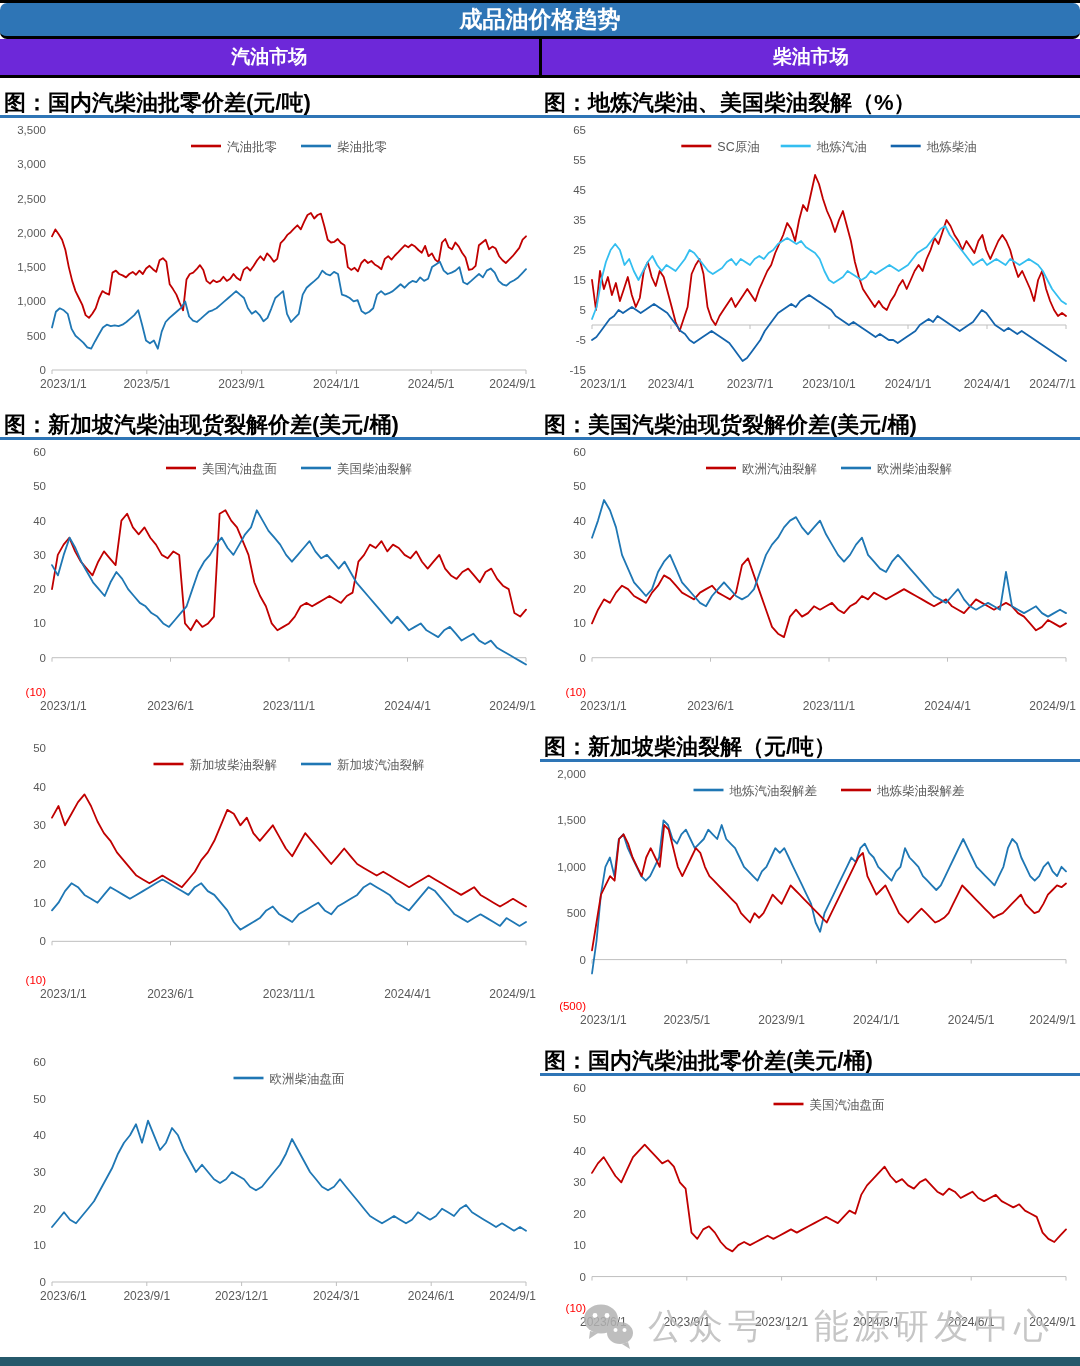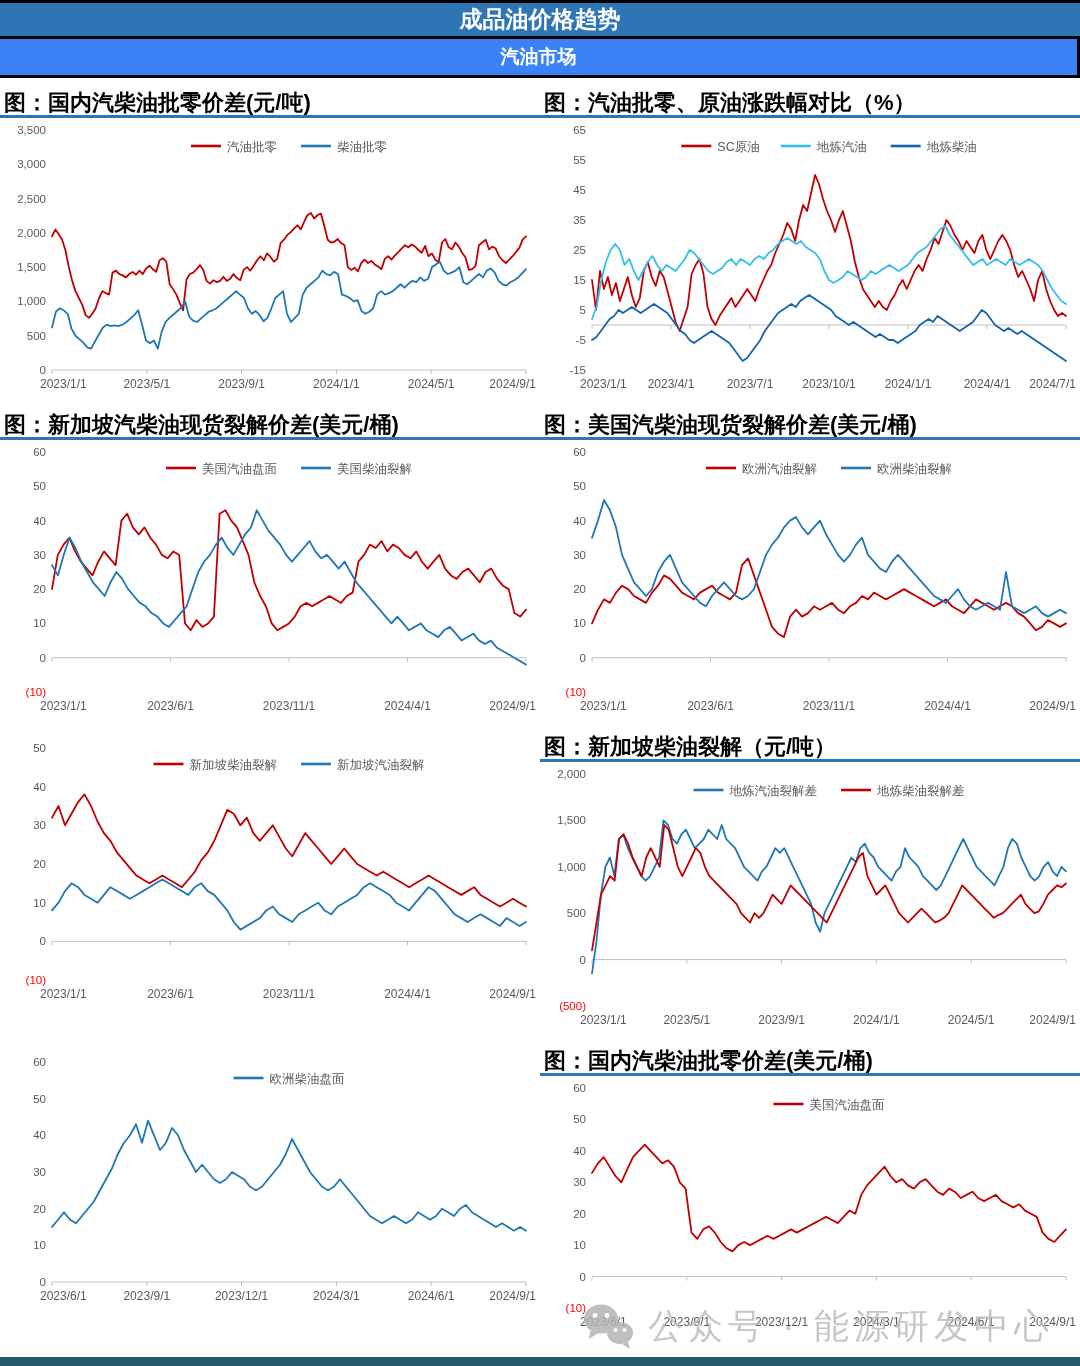--- a/index.html
+++ b/index.html
@@ -1,41 +1,42 @@
 <!DOCTYPE html>
 <html><head>
 <meta charset="utf-8">
 <style>
   html,body{margin:0;padding:0;background:#fff;}
   .page{position:relative;width:1080px;height:1366px;background:#fff;overflow:hidden;
         font-family:"Liberation Sans",sans-serif;}
   .hdr{border-top:3px solid #000;}
   .main-title{background:#2E75B6;color:#fff;font-weight:bold;font-size:23px;
-              text-align:center;height:33px;line-height:33px;border-bottom:3px solid #000;}
-  .subheader{display:flex;background:#3b82f6;height:36px;border-bottom:3px solid #000;}
+              text-align:center;height:33px;line-height:33px;border-bottom:3px solid #000;border-radius:7px;}
+  .subheader{display:flex;background:#6d28d9;height:36px;border-bottom:3px solid #000;}
   .subcell{flex:1;text-align:center;color:#fff;font-weight:bold;font-size:19px;line-height:36px;}
   .subcell.first{border-right:3px solid #000;}
   .grid{display:grid;grid-template-columns:540px 540px;margin-top:14px;}
   .chart-cell{width:540px;}
   .chart-title{margin:0;font-size:22px;font-weight:bold;color:#000;height:23px;line-height:21px;
                padding-left:4px;border-bottom:3px solid #2E75B6;white-space:nowrap;}
   svg{display:block;}
   .watermark{position:absolute;right:26px;bottom:16px;display:flex;align-items:center;gap:12px;
              color:#bdbdbd;font-size:35px;letter-spacing:5px;opacity:.85;white-space:nowrap;}
   .bottom-bar{position:absolute;left:0;bottom:0;width:1080px;height:9px;background:#26596B;}
 </style>
 </head>
 <body>
 
 <div class="page">
 
   <header class="hdr">
     <div class="main-title">成品油价格趋势</div>
     <div class="subheader">
       <div class="subcell first">汽油市场</div>
+      <div class="subcell">柴油市场</div>
     </div>
   </header>
 
   <main class="grid">
     <section class="chart-cell">
       <h3 class="chart-title">图：国内汽柴油批零价差(元/吨)</h3>
       <svg width="540" height="296" viewBox="0 0 540 296">
           <text x="46" y="16" text-anchor="end" font-size="11.5" fill="#595959">3,500</text>
           <text x="46" y="50.285714285714306" text-anchor="end" font-size="11.5" fill="#595959">3,000</text>
           <text x="46" y="84.57142857142856" text-anchor="end" font-size="11.5" fill="#595959">2,500</text>
@@ -59,21 +60,21 @@
           <text x="536" y="270" text-anchor="end" font-size="12" fill="#595959">2024/9/1</text>
           <line x1="191" y1="28" x2="221" y2="28" stroke="#C00000" stroke-width="2.6"></line>
           <text x="227" y="32.5" font-size="12.5" fill="#595959">汽油批零</text>
           <line x1="301" y1="28" x2="331" y2="28" stroke="#1F77B4" stroke-width="2.6"></line>
           <text x="337" y="32.5" font-size="12.5" fill="#595959">柴油批零</text>
           <polyline points="52.0,118.3 55.4,111.4 58.7,116.2 62.1,121.7 65.4,132.0 68.8,149.1 72.2,162.9 75.5,173.1 78.9,180.0 82.3,186.9 85.6,197.1 89.0,199.9 92.3,195.8 95.7,190.3 99.1,180.0 102.4,173.1 105.8,175.2 109.1,176.6 112.5,154.6 115.9,152.6 119.2,156.0 122.6,157.4 126.0,159.4 129.3,156.0 132.7,153.9 136.0,156.7 139.4,152.6 142.8,156.0 146.1,150.5 149.5,147.8 152.9,151.2 156.2,153.9 159.6,142.3 162.9,140.2 166.3,143.7 169.7,166.3 173.0,171.1 176.4,176.6 179.7,184.8 183.1,192.3 186.5,161.5 189.8,156.0 193.2,154.6 196.6,151.2 199.9,147.1 203.3,151.9 206.6,162.9 210.0,165.6 213.4,162.2 216.7,164.2 220.1,162.9 223.4,158.7 226.8,162.9 230.2,160.8 233.5,156.0 236.9,160.1 240.3,162.2 243.6,151.9 247.0,149.1 250.3,152.6 253.7,147.8 257.1,142.3 260.4,138.2 263.8,142.3 267.1,135.4 270.5,138.9 273.9,143.7 277.2,140.9 280.6,125.1 284.0,121.7 287.3,116.9 290.7,114.2 294.0,110.7 297.4,107.3 300.8,111.4 304.1,103.9 307.5,97.0 310.9,95.0 314.2,100.5 317.6,97.0 320.9,95.7 324.3,108.0 327.7,121.7 331.0,124.5 334.4,123.8 337.7,121.0 341.1,125.1 344.5,127.2 347.8,149.1 351.2,151.9 354.6,149.8 357.9,153.3 361.3,145.0 364.6,141.6 368.0,145.0 371.4,143.0 374.7,146.4 378.1,148.5 381.4,151.2 384.8,140.9 388.2,138.2 391.5,141.6 394.9,137.5 398.3,134.1 401.6,130.6 405.0,127.2 408.3,129.3 411.7,126.5 415.1,128.6 418.4,132.0 421.8,134.7 425.1,127.9 428.5,138.2 431.9,135.4 435.2,141.6 438.6,144.3 442.0,124.5 445.3,121.0 448.7,129.3 452.0,131.3 455.4,124.5 458.8,128.6 462.1,134.7 465.5,139.5 468.9,151.9 472.2,151.2 475.6,147.8 478.9,127.2 482.3,124.5 485.7,121.7 489.0,131.3 492.4,128.6 495.7,130.6 499.1,138.2 502.5,142.3 505.8,145.0 509.2,141.6 512.6,138.2 515.9,134.1 519.3,129.9 522.6,121.7 526.0,118.3" fill="none" stroke="#C00000" stroke-width="1.8" stroke-linejoin="round" stroke-linecap="round"></polyline>
           <polyline points="52.0,209.5 55.9,193.7 59.8,190.3 63.8,192.3 67.7,195.8 71.6,210.9 75.5,217.7 79.4,221.1 83.3,224.6 87.3,229.4 91.2,230.7 95.1,223.2 99.0,216.3 102.9,209.5 106.8,206.7 110.8,208.1 114.7,207.4 118.6,208.1 122.5,206.7 126.4,204.0 130.3,200.6 134.3,197.1 138.2,192.3 142.1,206.7 146.0,222.5 149.9,225.3 153.9,222.5 157.8,230.7 161.7,213.6 165.6,204.0 169.5,199.9 173.4,196.5 177.4,193.0 181.3,189.6 185.2,183.4 189.1,198.5 193.0,202.6 196.9,204.0 200.9,200.6 204.8,197.1 208.7,193.7 212.6,192.3 216.5,190.3 220.4,186.9 224.4,183.4 228.3,180.0 232.2,176.6 236.1,173.1 240.0,176.6 244.0,180.0 247.9,190.3 251.8,195.8 255.7,193.0 259.6,197.1 263.5,203.3 267.5,199.9 271.4,190.3 275.3,180.0 279.2,176.6 283.1,173.1 287.0,195.8 291.0,204.0 294.9,199.9 298.8,195.8 302.7,176.6 306.6,169.7 310.5,166.3 314.5,162.9 318.4,159.4 322.3,152.6 326.2,156.0 330.1,157.4 334.0,153.9 338.0,156.0 341.9,176.6 345.8,177.9 349.7,180.0 353.6,183.4 357.6,182.1 361.5,193.0 365.4,195.8 369.3,193.7 373.2,190.3 377.1,176.6 381.1,173.1 385.0,176.6 388.9,175.2 392.8,173.1 396.7,169.7 400.6,166.3 404.6,169.7 408.5,165.6 412.4,162.9 416.3,164.2 420.2,159.4 424.1,162.9 428.1,160.8 432.0,149.1 435.9,146.4 439.8,143.7 443.7,152.6 447.7,156.0 451.6,154.6 455.5,152.6 459.4,149.1 463.3,164.2 467.2,166.3 471.2,162.9 475.1,159.4 479.0,156.0 482.9,159.4 486.8,152.6 490.7,150.5 494.7,154.6 498.6,162.9 502.5,166.3 506.4,167.7 510.3,164.2 514.2,162.2 518.2,159.4 522.1,155.3 526.0,151.2" fill="none" stroke="#1F77B4" stroke-width="1.8" stroke-linejoin="round" stroke-linecap="round"></polyline>
         </svg>
     </section>
     <section class="chart-cell">
-      <h3 class="chart-title">图：汽油批零、原油涨跌幅对比（%）</h3>
+      <h3 class="chart-title">图：地炼汽柴油、美国柴油裂解（%）</h3>
       <svg width="540" height="296" viewBox="0 0 540 296">
           <text x="46" y="16" text-anchor="end" font-size="11.5" fill="#595959">65</text>
           <text x="46" y="46" text-anchor="end" font-size="11.5" fill="#595959">55</text>
           <text x="46" y="76" text-anchor="end" font-size="11.5" fill="#595959">45</text>
           <text x="46" y="106" text-anchor="end" font-size="11.5" fill="#595959">35</text>
           <text x="46" y="136" text-anchor="end" font-size="11.5" fill="#595959">25</text>
           <text x="46" y="166" text-anchor="end" font-size="11.5" fill="#595959">15</text>
           <text x="46" y="196" text-anchor="end" font-size="11.5" fill="#595959">5</text>
           <text x="46" y="226" text-anchor="end" font-size="11.5" fill="#595959">-5</text>
           <text x="46" y="256" text-anchor="end" font-size="11.5" fill="#595959">-15</text>

